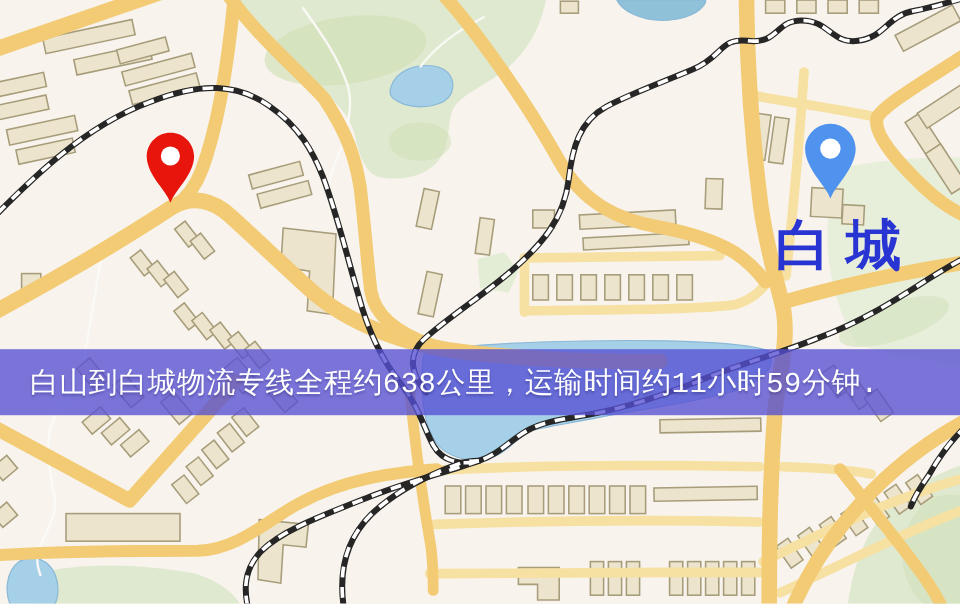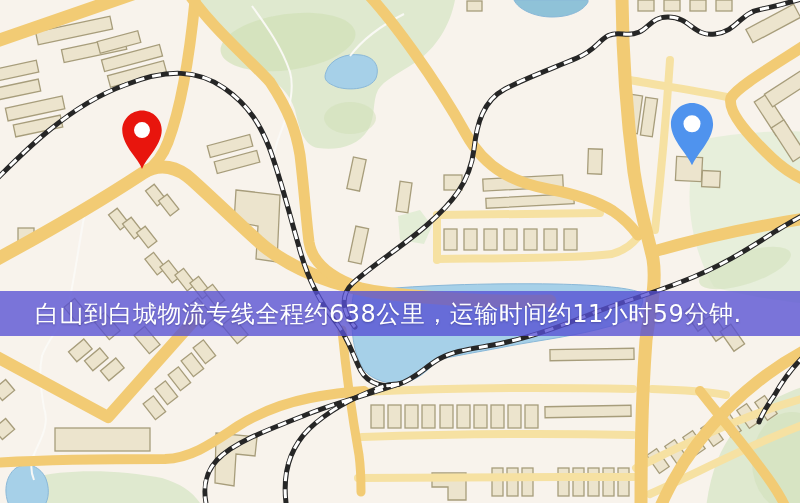--- a/index.html
+++ b/index.html
@@ -7,23 +7,23 @@
   .stage{position:relative;width:800px;height:503px;background:#f8f3ec;
          font-family:"DejaVu Sans",sans-serif;}
   .map-svg{position:absolute;left:0;top:0;}
   .rail-base{fill:none;stroke-width:5;stroke-linecap:round;}
   .rail-dash{fill:none;stroke-width:3;stroke-dasharray:9 8;stroke-linecap:butt;}
   .roads{fill:none;stroke-linecap:round;stroke-linejoin:round;}
   .roads-major{stroke-width:13;}
   .roads-minor{stroke-width:8;}
   .streams{fill:none;stroke-width:2;opacity:.95;}
   .bldg{stroke:#a79d7b;stroke-width:1.3;}
-  .banner{position:absolute;left:0;top:291px;width:800px;height:45px;
+  .banner{position:absolute;left:0;top:291px;width:800px;height:55px;
           background:rgba(86,80,212,0.78);display:flex;align-items:center;
-          box-sizing:border-box;padding-left:35px;z-index:5;}
+          box-sizing:border-box;padding-left:25px;z-index:5;font-family:Liberation Mono, monospace;}
   .banner-text{color:#ffffff;font-size:24px;letter-spacing:.5px;white-space:nowrap;
                text-shadow:0 1px 2px rgba(25,25,90,.35);}
   .pin{position:absolute;z-index:4;}
   .pin-origin{left:121px;top:109px;}
   .pin-dest{left:669px;top:102px;}
   .marker-label{position:absolute;font-weight:bold;line-height:1;z-index:4;}
   .origin-label{left:92px;top:178px;font-size:46px;color:#e00404;letter-spacing:9px;}
   .dest-label{left:646px;top:181px;font-size:46px;color:#2835d2;letter-spacing:13px;}
 </style>
 </head>
@@ -228,18 +228,19 @@
   <svg class="pin pin-origin" width="42" height="62" viewBox="0 0 40 58" xmlns="http://www.w3.org/2000/svg">
     <path fill="#e8150d" d="M20 1 C9.6 1 1.2 9.4 1.2 19.8 C1.2 27 5.5 34.5 10 41 C14 46.5 18 51.5 20 56.5 C22 51.5 26 46.5 30 41 C34.5 34.5 38.8 27 38.8 19.8 C38.8 9.4 30.4 1 20 1 Z"></path>
     <circle cx="20" cy="19.5" r="7.6" fill="#ffffff"></circle>
   </svg>
 
   <svg class="pin pin-dest" width="46" height="65" viewBox="0 0 40 58" xmlns="http://www.w3.org/2000/svg">
     <path fill="#4f93ee" d="M20 1 C9.6 1 1.2 9.4 1.2 19.8 C1.2 27 5.5 34.5 10 41 C14 46.5 18 51.5 20 56.5 C22 51.5 26 46.5 30 41 C34.5 34.5 38.8 27 38.8 19.8 C38.8 9.4 30.4 1 20 1 Z"></path>
     <circle cx="20" cy="19.5" r="7.6" fill="#ffffff"></circle>
   </svg>
 
+  <div class="marker-label dest-label">白城</div>
 
   <div class="banner">
     <span class="banner-text">白山到白城物流专线全程约638公里，运输时间约11小时59分钟.</span>
   </div>
 
 </div>
 
 </body></html>

